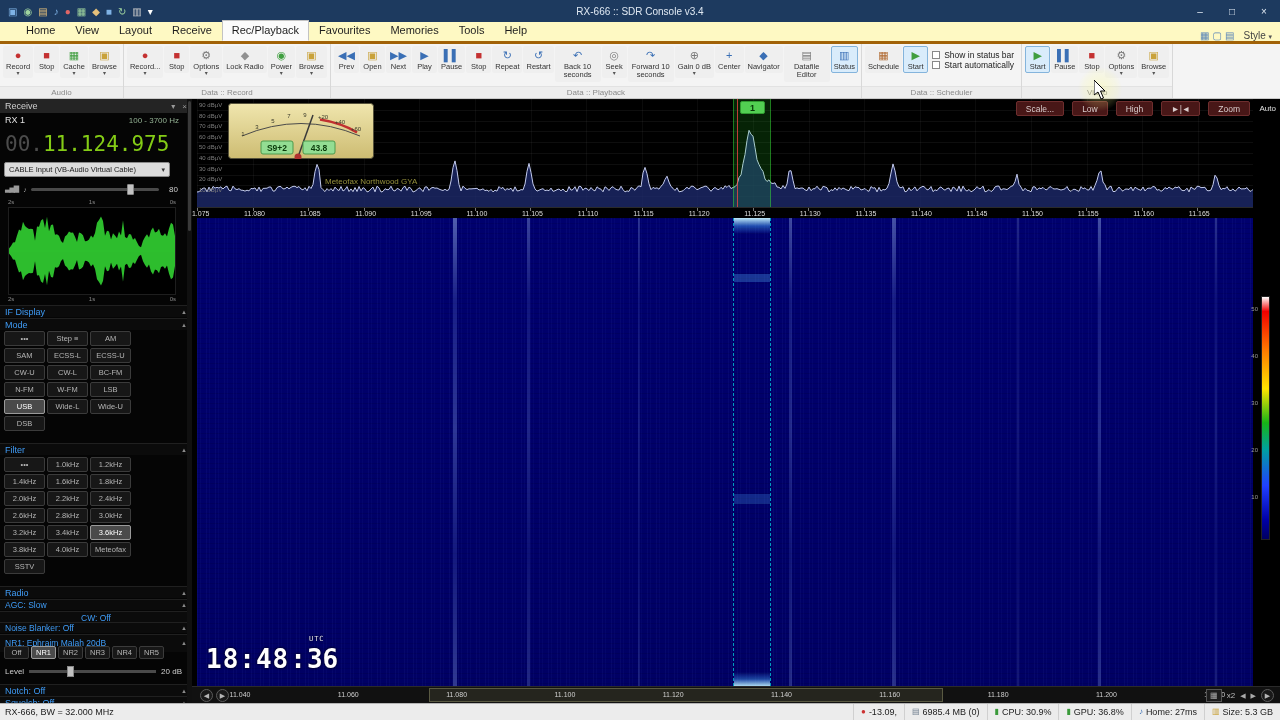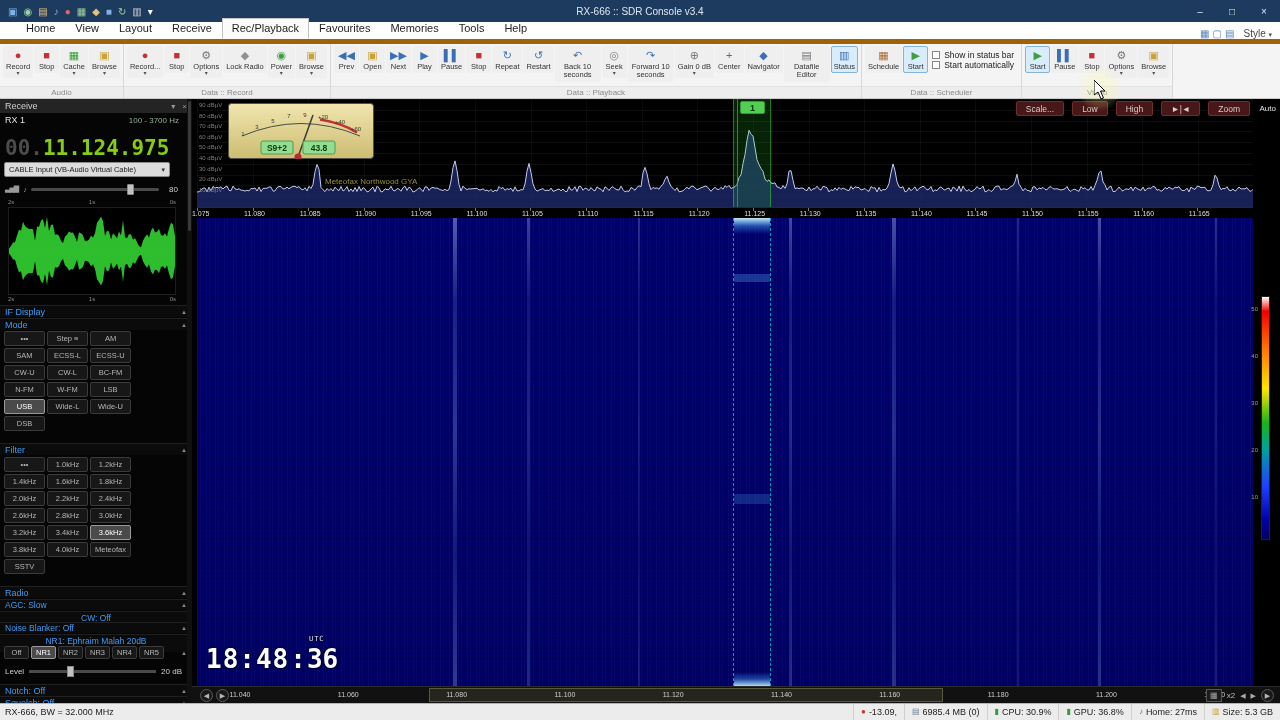--- a/index.html
+++ b/index.html
@@ -7,21 +7,21 @@
   .app{position:relative;width:1280px;height:720px;font-family:"Liberation Sans",sans-serif;background:#000}
 
   
   .titlebar{position:absolute;left:0;top:0;width:100%;height:22px;background:#1d3a5f;display:flex;align-items:center;color:#e8eef5;z-index:20}
   .qat{display:flex;gap:6px;align-items:center;padding:0 8px;font-size:10px;z-index:2}
   .tb-title{position:absolute;left:0;right:0;text-align:center;font-size:10px;color:#dfe8f2}
   .winctl{margin-left:auto;display:flex;height:100%;z-index:2}
   .winctl div{width:32px;display:flex;align-items:center;justify-content:center;font-size:10px;color:#dfe8f2}
 
   
-  .menubar{position:absolute;top:22px;left:0;width:100%;height:22px;background:#ffffff;border-bottom:5px solid #a16207;display:flex;align-items:flex-end;z-index:20}
+  .menubar{position:absolute;top:22px;left:0;width:100%;height:22px;background:#fef9c3;border-bottom:3px solid #a16207;display:flex;align-items:flex-end;z-index:20}
   .tabs{display:flex;height:100%;align-items:flex-end;padding-left:16px}
   .tab{font-size:11px;color:#1e1e1e;padding:3px 9px 4px;border:1px solid transparent}
   .tab.active{background:#fbfbfb;border-color:#c3c3c3;border-bottom-color:#fbfbfb}
   .menu-right{margin-left:auto;display:flex;align-items:center;gap:6px;padding-right:8px;font-size:10px;color:#444}
   .menu-right .mi{color:#5a86b8;font-size:10px}
   .menu-right .car{font-size:7px;color:#555}
 
   
   .ribbon{position:absolute;top:44px;left:0;width:100%;height:55px;background:#f4f4f4;border-bottom:1px solid #c9c9c9;display:flex;align-items:stretch;overflow:hidden;z-index:20}
   .rgroup{position:relative;display:flex;align-items:flex-start;padding:2px 3px 13px;border-right:1px solid #d8d8d8}
@@ -35,21 +35,21 @@
   .rchecks{display:flex;flex-direction:column;gap:0;padding:4px 4px}
   .cbx{display:flex;align-items:center;gap:4px;font-size:8.5px;color:#222}
   .cbx .box{width:8px;height:8px;background:#fff;border:1px solid #888}
 
   
   .lpanel{position:absolute;left:0;top:99px;width:192px;height:604px;background:#050505;overflow:hidden;z-index:10}
   .p-header{position:absolute;top:0;left:0;right:0;height:14px;background:#242424;color:#cfcfcf;font-size:9px;display:flex;align-items:center;padding:0 5px}
   .p-header .hicons{margin-left:auto;display:flex;gap:7px;color:#9a9a9a;font-size:8px}
   .p-rx{position:absolute;top:14px;left:0;right:8px;height:14px;display:flex;align-items:center;padding:0 5px;font-size:9px;color:#e0e0e0}
   .p-rx .pass{margin-left:auto;color:#93b193;font-size:8px}
-  .p-freq{position:absolute;top:28px;left:5px;height:33px;font-family:"DejaVu Sans Mono",monospace;font-size:21px;font-weight:bold;display:flex;align-items:flex-end}
+  .p-freq{position:absolute;top:28px;left:5px;height:33px;font-family:"DejaVu Sans Mono",monospace;font-size:21px;font-weight:normal;display:flex;align-items:center}
   .p-freq .dim{color:#4c4c4c}
   .p-freq .lit{color:#84cc16}
   .p-select{position:absolute;top:63px;left:4px;width:166px;height:15px;background:#dcdcdc;border:1px solid #8a8a8a;border-radius:2px;font-size:7.5px;color:#1a1a1a;display:flex;align-items:center;padding:0 4px}
   .p-select .car{margin-left:auto;font-size:7px;color:#333}
   .p-vol{position:absolute;top:83px;left:5px;right:14px;height:14px;display:flex;align-items:center;gap:5px}
   .p-vol .vic{color:#9a9a9a;font-size:7px;letter-spacing:-1px}
   .vslider{position:relative;flex:1;height:3px;background:#4a4a4a;border-radius:2px}
   .vslider .thumb{position:absolute;top:-4px;width:7px;height:11px;background:#c2c2c2;border:1px solid #888;border-radius:1px}
   .p-vol .vval{font-size:8px;color:#cfcfcf;width:14px;text-align:right}
   .scope-lbls{position:absolute;left:8px;width:168px;height:7px;display:flex;justify-content:space-between;font-size:6px;color:#8a8a8a;line-height:7px}
@@ -457,21 +457,21 @@
           <span class="up">▲</span>
         </div>
         <div class="phdr" style="top: 511.6px; height: 11px; font-size: 8.5px; flex-direction: column;">
           <span>CW: Off</span>
           <span class="up">▲</span>
         </div>
         <div class="phdr" style="top: 523.2px; height: 11px; font-size: 8.5px;">
           <span>Noise Blanker: Off</span>
           <span class="up">▲</span>
         </div>
-        <div class="phdr" style="top: 534.8px; height: 18px; font-size: 8.5px; flex-direction: column;">
+        <div class="phdr" style="top: 534.8px; height: 18px; font-size: 8.5px;">
           <span>NR1: Ephraim Malah 20dB</span>
           <span class="up">▲</span>
         </div>
       </div>
     <div class="nrrow" id="nr-row">
         <button class="pbtn">Off</button>
         <button class="pbtn sel">NR1</button>
         <button class="pbtn">NR2</button>
         <button class="pbtn">NR3</button>
         <button class="pbtn">NR4</button>

